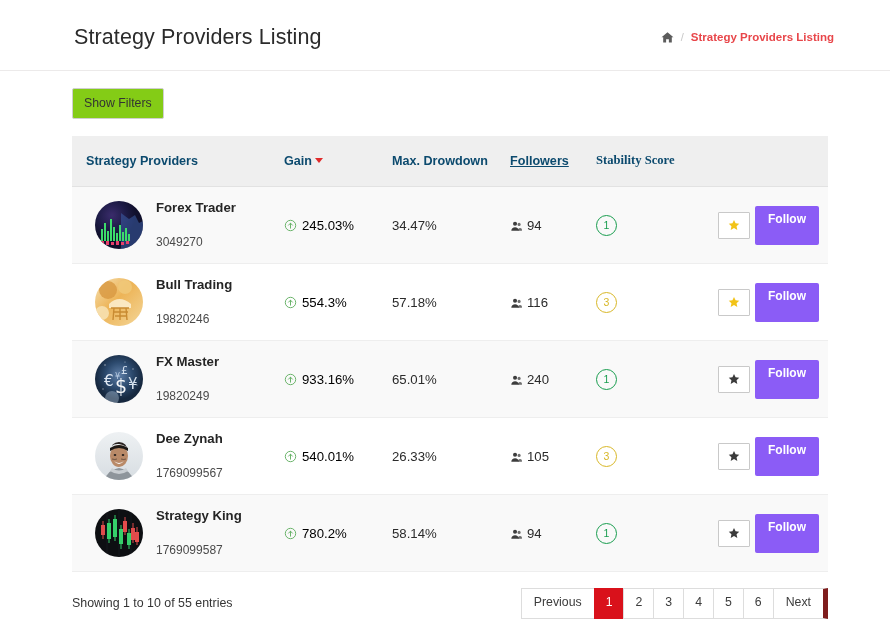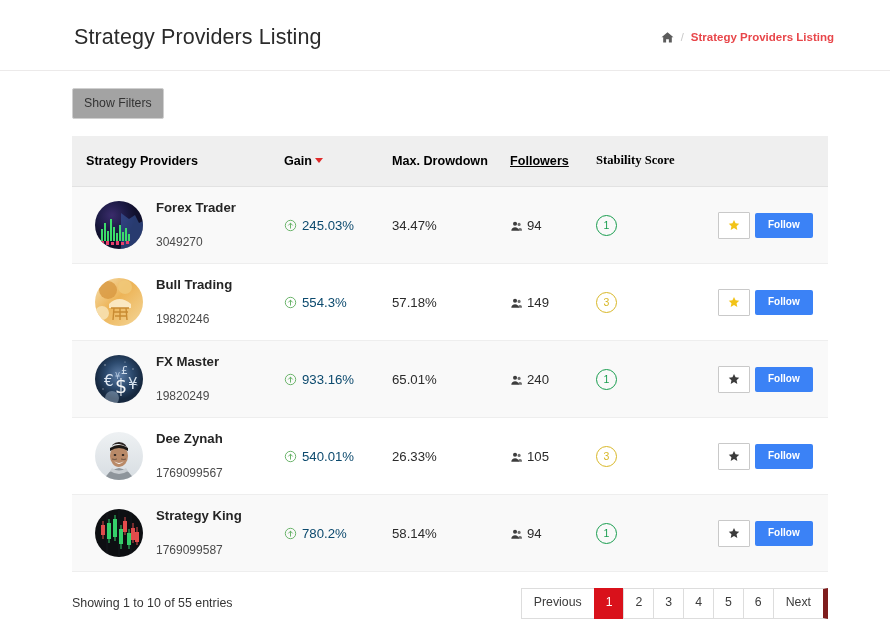--- a/index.html
+++ b/index.html
@@ -39,21 +39,21 @@
   }
   .bc-home { color: #5c5c5c; display: flex; align-items: center; }
   .bc-sep { color: #c8c8c8; font-size: 11px; }
   .bc-current { color: #e8464a; font-weight: bold; font-size: 11.5px; }
 
   
   .body-wrap { padding: 16px 56px 0 72px; }
 
   .filter-btn {
     display: inline-block;
-    background: #a3a3a3;
+    background: #84cc16;
     border: 1px solid #cfcfcf;
     border-radius: 2px;
     font-size: 12.3px;
     color: #333;
     padding: 7px 11px 8px;
     font-family: "Liberation Sans", sans-serif;
     cursor: pointer;
     margin-top: 1px;
   }
 
@@ -62,21 +62,21 @@
   table.providers {
     width: 756px;
     border-collapse: collapse;
     table-layout: fixed;
   }
   table.providers thead th {
     background: #efefef;
     text-align: left;
     font-size: 12.6px;
     font-weight: bold;
-    color: #000000;
+    color: #0c4a6e;
     padding: 17px 0 18px;
     border-bottom: 1px solid #e2e2e2;
     white-space: nowrap;
   }
   th.c-provider { width: 212px; padding-left: 14px !important; }
   th.c-gain     { width: 108px; }
   th.c-dd       { width: 118px; }
   th.c-fol      { width: 86px; text-decoration: underline; }
   th.c-stab     { width: 122px; font-family: Liberation Serif, serif; }
   th.c-act      { width: 110px; }
@@ -121,21 +121,21 @@
     display: block;
   }
   .prov-id {
     font-size: 12px;
     color: #4a4a4a;
     display: block;
     margin-top: 19px;
   }
 
   
-  .gain-cell { display: flex; align-items: center; color: #0c4a6e; font-size: 13.2px; }
+  .gain-cell { display: flex; align-items: center; color: #000000; font-size: 13.2px; }
   .gain-icon { margin-right: 5px; display: inline-flex; }
   .dd-cell { font-size: 13.2px; color: #2b2b2b; }
 
   
   .fol-cell { display: flex; align-items: flex-end; font-size: 13.2px; color: #2b2b2b; }
   .fol-icon { margin-right: 4px; display: inline-flex; }
 
   
   .stab-badge {
     width: 21px; height: 21px;
@@ -155,27 +155,27 @@
     background: #ffffff;
     border: 1px solid #c9c9c9;
     border-radius: 1px;
     display: inline-flex;
     align-items: center;
     justify-content: center;
     cursor: pointer;
     padding: 0;
   }
   .follow-btn {
-    background: #3b82f6;
+    background: #8b5cf6;
     color: #ffffff;
     border: 0;
     border-radius: 2px;
-    font-size: 10px;
+    font-size: 12px;
     font-weight: bold;
-    padding: 7px 13px 8px;
+    padding: 7px 13px 20px;
     font-family: "Liberation Sans", sans-serif;
     cursor: pointer;
     line-height: 1;
   }
 
   
   .table-footer {
     width: 756px;
     display: flex;
     align-items: center;
@@ -382,21 +382,21 @@
     <td>
       <span class="fol-cell">
         <span class="fol-icon">
                     <svg width="13" height="13" viewBox="0 0 16 16" fill="#3d3d3d">
                       <circle cx="6.2" cy="4.6" r="2.5"></circle>
                       <path d="M1.6 13.2c0-2.6 2.1-4.2 4.6-4.2s4.6 1.6 4.6 4.2z"></path>
                       <circle cx="11.2" cy="5.4" r="1.9" opacity=".75"></circle>
                       <path d="M9.6 13.2c0-2.1 1.1-3.4 2.8-3.4 1.4 0 2.3 1.1 2.3 2.6v.8z" opacity=".75"></path>
                     </svg>
                   </span>
-        <span>149</span>
+        <span>116</span>
       </span>
     </td>
     <td>
       <span class="stab-badge" style="color:#d8b727">3</span>
     </td>
     <td>
       <span class="actions-cell">
         <button class="star-btn">
                     <svg width="12" height="12" viewBox="0 0 16 16" fill="#f2c318">
                       <path d="M8 1.2 10.1 5.7 15 6.3 11.4 9.7 12.4 14.6 8 12.1 3.6 14.6 4.6 9.7 1 6.3 5.9 5.7z"></path>

